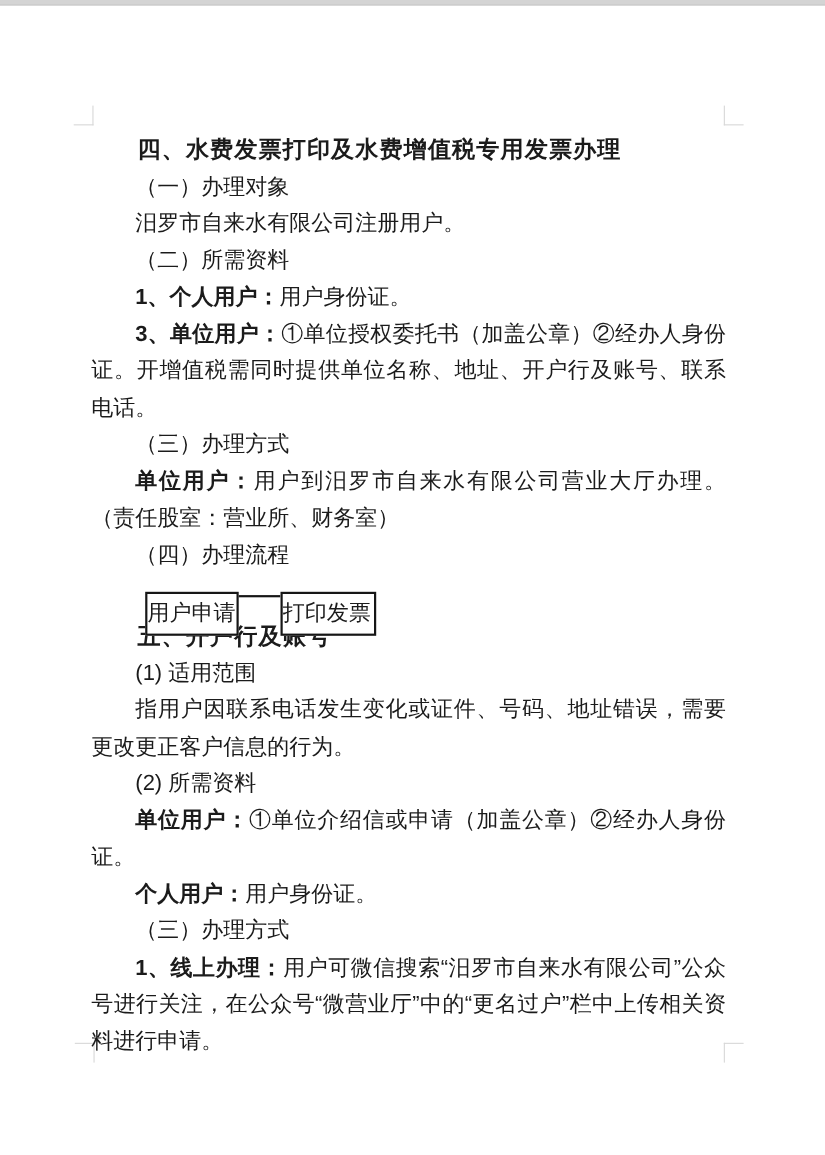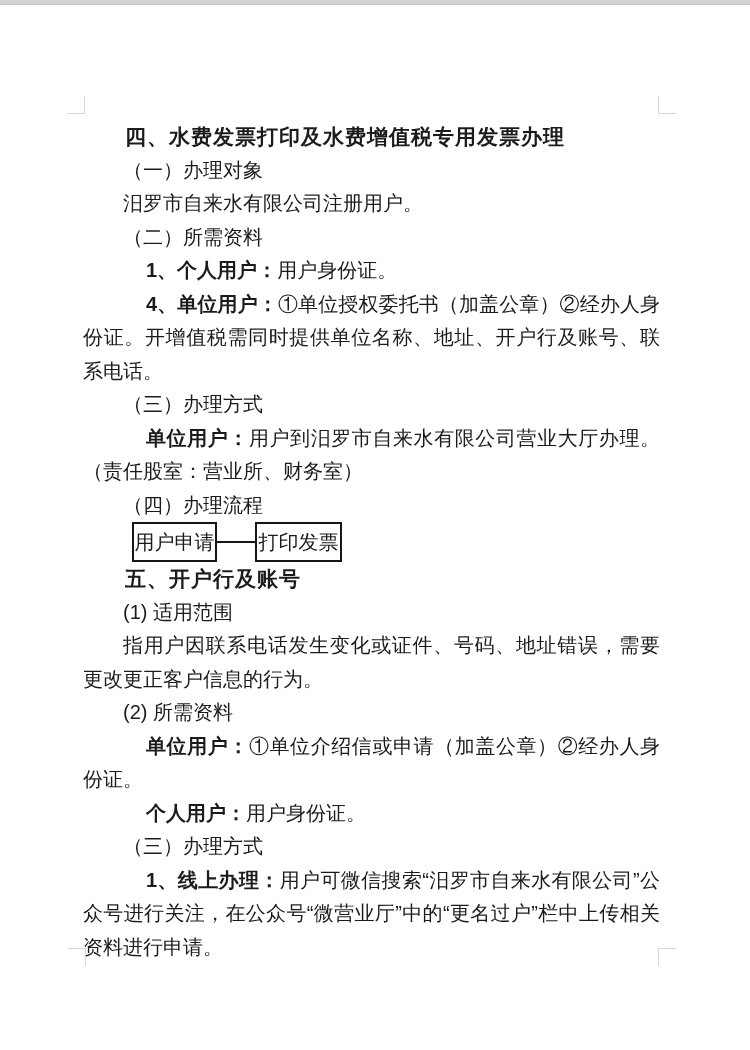--- a/index.html
+++ b/index.html
@@ -42,37 +42,36 @@
   }
   .para {
     margin: 0;
     text-indent: 2em;
   }
   .heading {
     font-weight: 700;
     font-size: 21px;
     letter-spacing: 1px;
   }
-  .para b { font-weight: 700; margin-left: 23px; }
+  .para b { font-weight: 700; }
 
   .flow {
     position: relative;
     height: 40px;
     text-indent: 0;
   }
   .flow-box {
     position: absolute;
-    top: 0;
+    top: 16px;
     height: 40px;
     border: 2px solid #161616;
     box-sizing: border-box;
     background: #ffffff;
     display: flex;
     align-items: center;
-    justify-content: center;
     font-size: 20px;
     line-height: 20px;
     white-space: nowrap;
   }
   .flow-box.step1 { left: 49px;  width: 85px; }
   .flow-box.step2 { left: 172px; width: 87px; }
   .flow-line {
     position: absolute;
     left: 134px;
     top: 19px;
@@ -107,21 +106,21 @@
     <p class="para heading">四、水费发票打印及水费增值税专用发票办理</p>
 
     <p class="para">（一）办理对象</p>
 
     <p class="para">汨罗市自来水有限公司注册用户。</p>
 
     <p class="para">（二）所需资料</p>
 
     <p class="para"><b>1、个人用户：</b><span>用户身份证。</span></p>
 
-    <p class="para"><b>4、单位用户：</b><span>①单位授权委托书（加盖公章）②经办人身份证。开增值税需同时提供单位名称、地址、开户行及账号、联系电话。</span></p>
+    <p class="para"><b>3、单位用户：</b><span>①单位授权委托书（加盖公章）②经办人身份证。开增值税需同时提供单位名称、地址、开户行及账号、联系电话。</span></p>
 
     <p class="para">（三）办理方式</p>
 
     <p class="para"><b>单位用户：</b><span>用户到汨罗市自来水有限公司营业大厅办理。（责任股室：营业所、财务室）</span></p>
 
     <p class="para">（四）办理流程</p>
 
     <div class="flow">
       <div class="flow-box step1">
           <span>用户申请</span>

